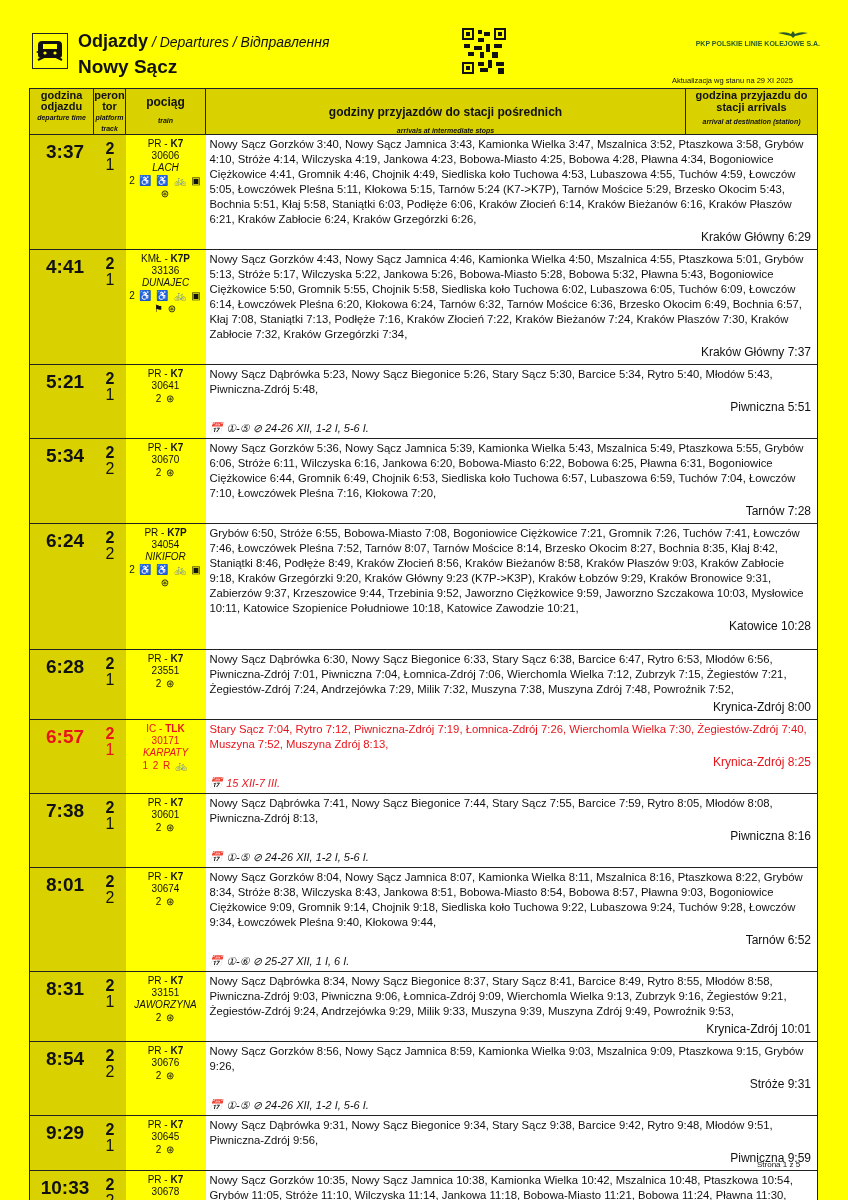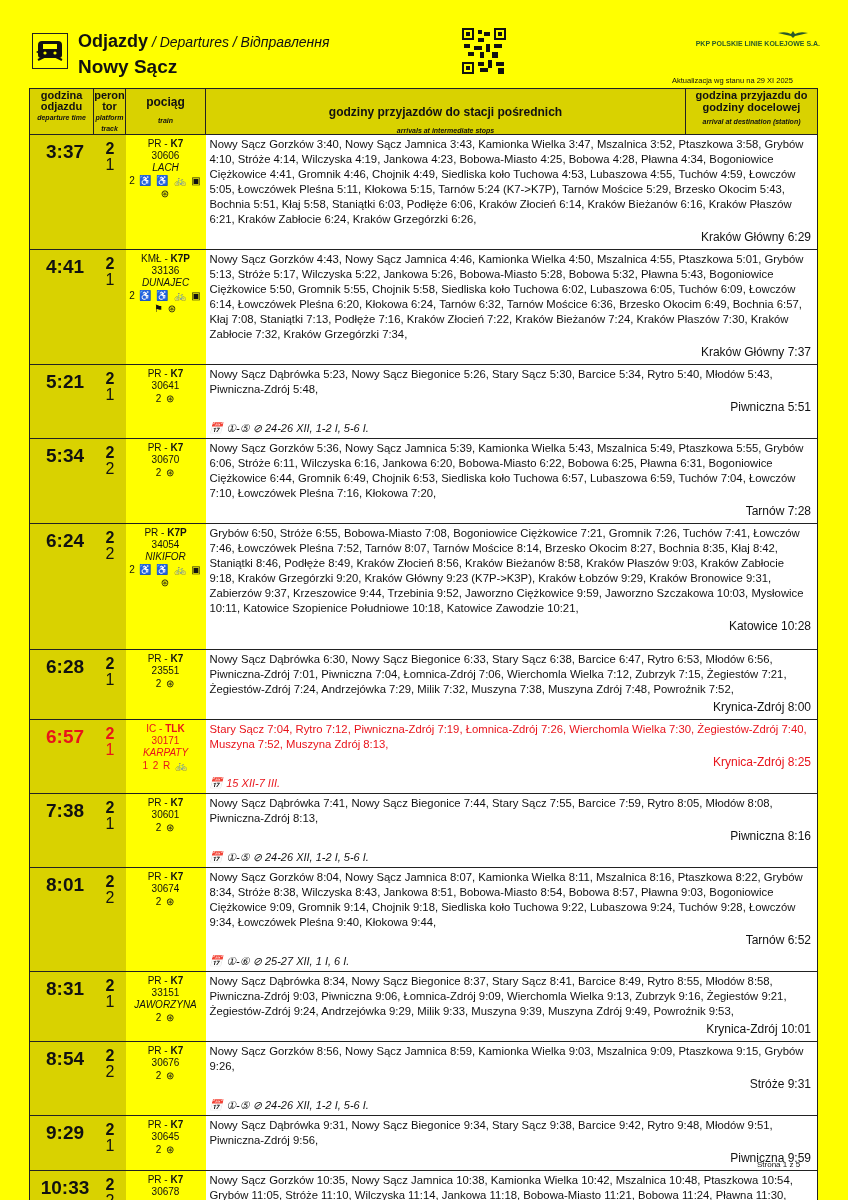--- a/index.html
+++ b/index.html
@@ -111,21 +111,21 @@
       <th class="h-time"><span>godzina odjazdu</span><span class="en">departure time</span></th>
       <th class="h-plat"><span>peron tor</span><span class="en">platform track</span></th>
       <th class="h-train">
           <div style="padding-top:6px">pociąg</div>
           <span class="en" style="padding-top:8px">train</span>
         </th>
       <th class="h-stops">
           <div style="padding-top:16px">godziny przyjazdów do stacji pośrednich</div>
           <span class="en" style="padding-top:8px">arrivals at intermediate stops</span>
         </th>
-      <th class="h-dest"><span>godzina przyjazdu do godziny docelowej</span><span class="en" style="padding-top:3px">arrival at destination (station)</span></th>
+      <th class="h-dest"><span>godzina przyjazdu do stacji arrivals</span><span class="en" style="padding-top:3px">arrival at destination (station)</span></th>
     </tr>
   </thead>
   <tbody id="rows">
       <tr style="height: 114px;">
     <td class="left" colspan="2">
       <div class="dep">
         <div class="t">3:37</div>
         <div class="p"><b>2</b><span>1</span></div>
       </div>
     </td>

